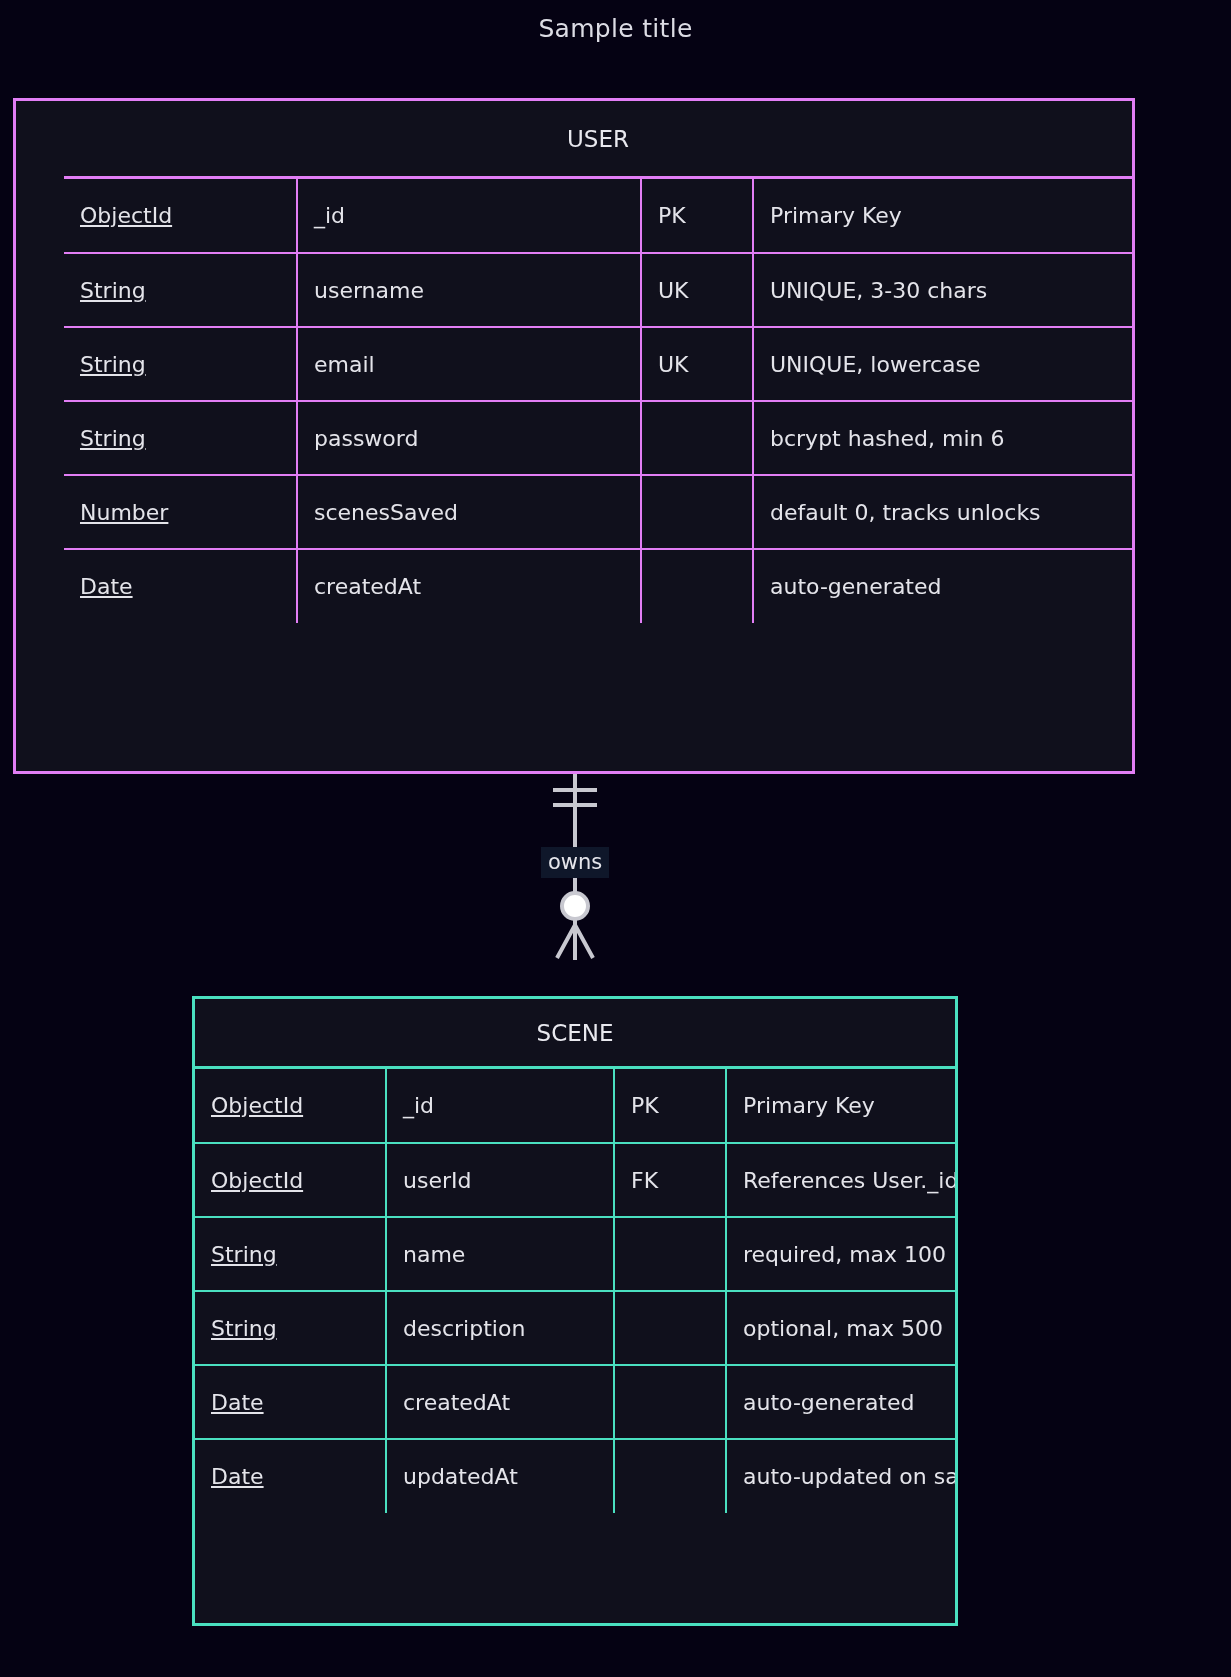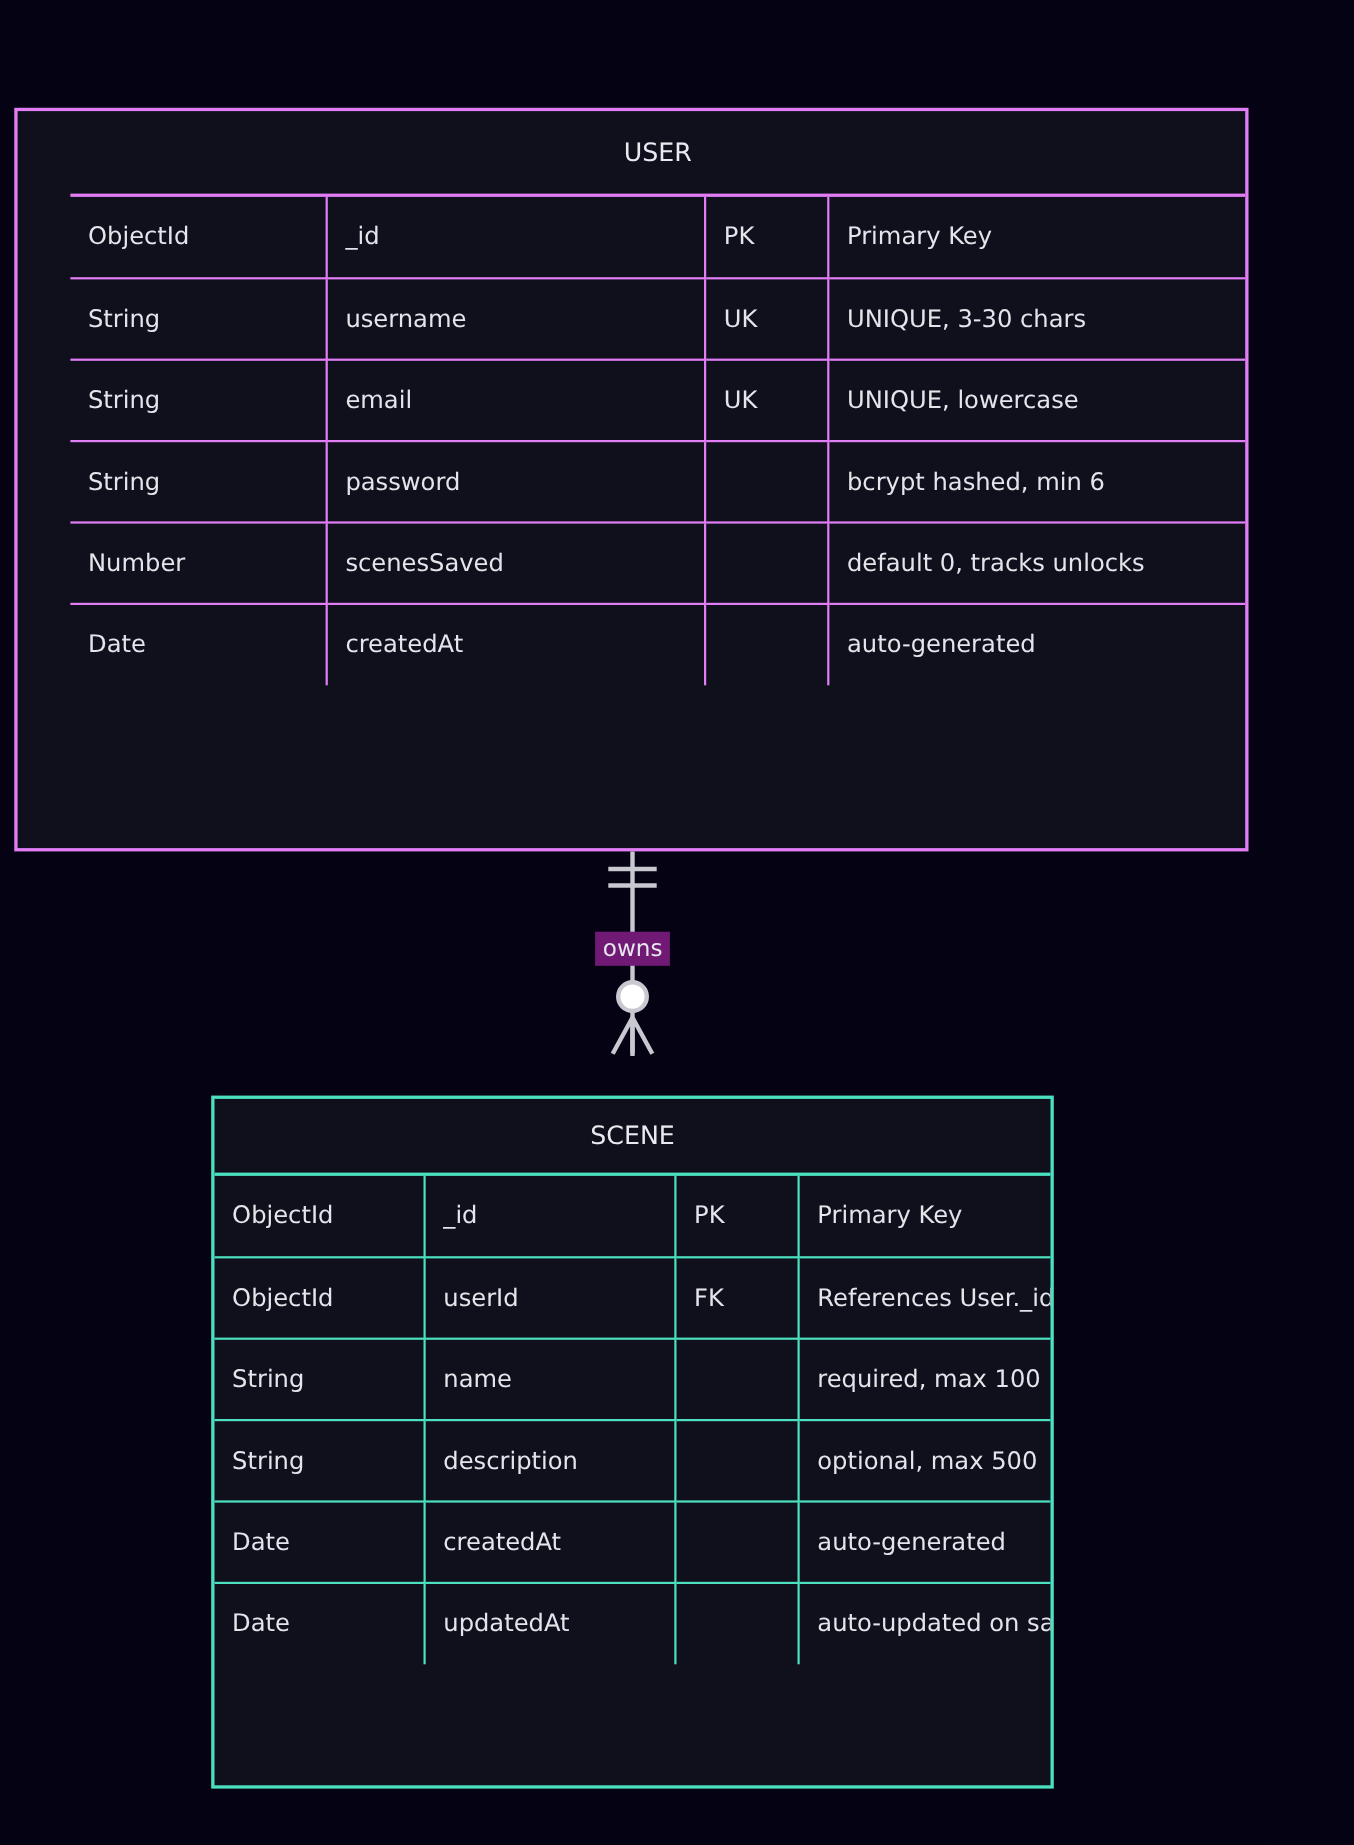--- a/index.html
+++ b/index.html
@@ -93,53 +93,54 @@
     border-color: #4ae0c0;
   }
   #entity-scene .entity-title {
     height: 70px;
     border-bottom-color: #4ae0c0;
   }
   #entity-scene .attr-table td { border-color: #4ae0c0; }
   #entity-scene .attr-table tr { height: 74px; }
 
   
-  .col-type  { width: 200px; }
+  .col-type  { width: 200px; text-decoration: underline; }
   .col-name  { width: 310px; }
   .col-key   { width: 78px; }
   #entity-user .col-type  { width: 200px; }
   #entity-user .col-name  { width: 310px; }
   #entity-user .col-key   { width: 78px; }
   #entity-scene .col-type { width: 158px; }
   #entity-scene .col-name { width: 194px; }
   #entity-scene .col-key  { width: 78px; }
 
   
   .relationship-layer {
     position: absolute;
     left: 0; top: 0;
     width: 1231px; height: 1677px;
     pointer-events: none;
   }
   .rel-label {
     position: absolute;
     left: 541px;
     top: 847px;
-    background: #701a75;
+    background: #0f172a;
     color: #e6e6ec;
     font-size: 21px;
     padding: 2px 7px;
     line-height: 1.3;
   }
 </style>
 </head>
 <body>
 
 <div class="canvas">
 
+  <div class="diagram-title">Sample title</div>
 
   <div class="entity" id="entity-user">
     <div class="entity-title">USER</div>
     <table class="attr-table">
       <tbody>
         <tr>
           <td class="col-type">ObjectId</td>
           <td class="col-name">_id</td>
           <td class="col-key">PK</td>
           <td class="col-comment">Primary Key</td>

